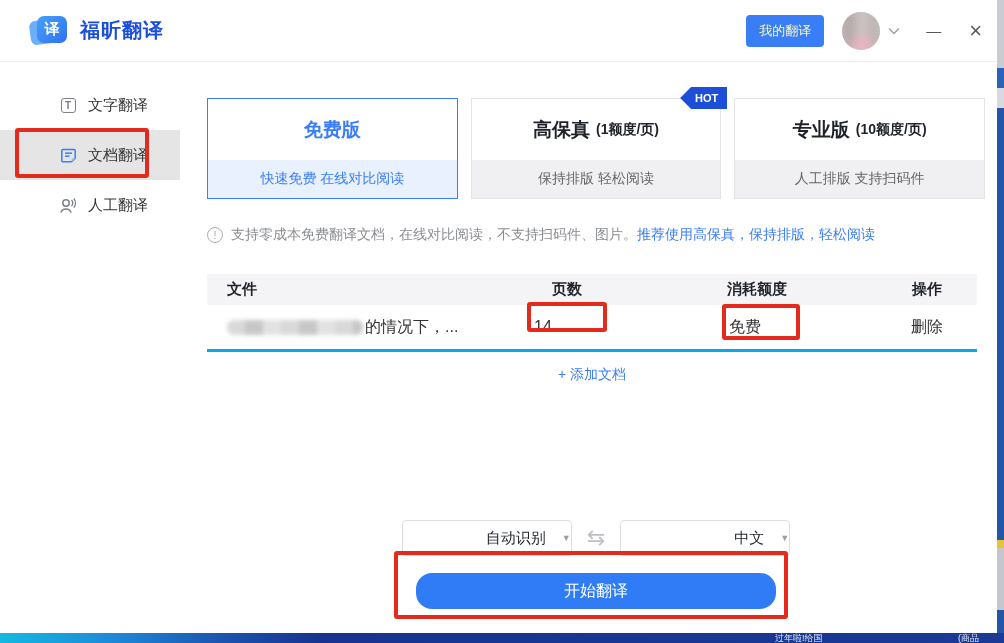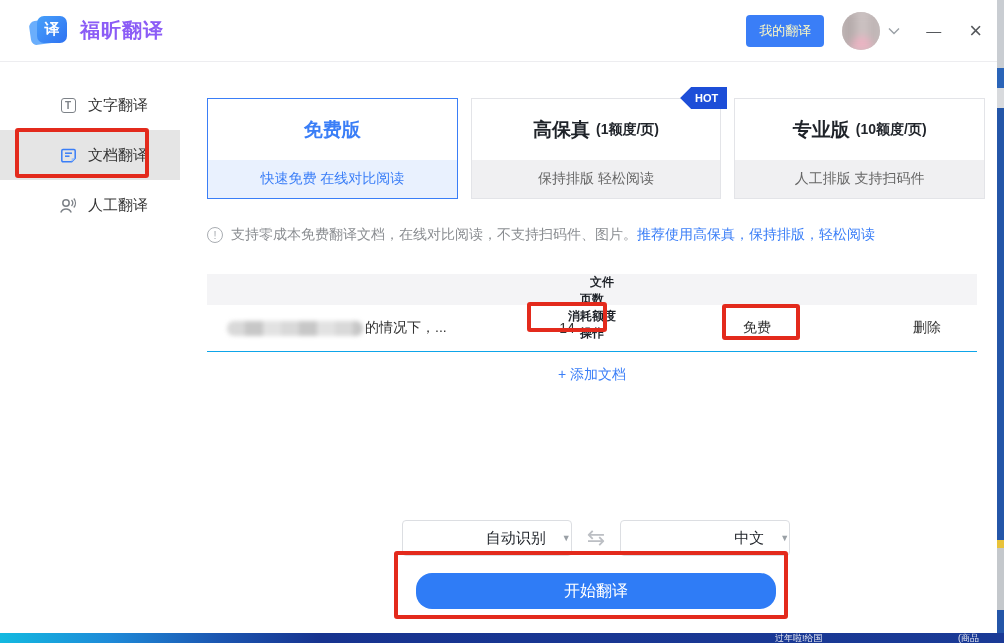--- a/index.html
+++ b/index.html
@@ -5,21 +5,21 @@
   * { margin:0; padding:0; box-sizing:border-box; }
   html,body { width:1004px; height:643px; overflow:hidden; }
   body { font-family:"Liberation Sans","DejaVu Sans",sans-serif; background:#fff; }
   .window { position:relative; width:1004px; height:643px; background:#fff; overflow:hidden; }
 
   
   .header { height:62px; display:flex; align-items:center; padding:0 22px 0 30px; background:#fff; border-bottom:1px solid #ededf0; position:relative; z-index:2; }
   .logo { position:relative; width:40px; height:34px; flex:0 0 auto; }
   .logo-back { position:absolute; left:0; top:6px; width:26px; height:24px; background:#6aaefc; border-radius:6px; transform:rotate(-8deg); }
   .logo-front { position:absolute; left:7px; top:2px; width:30px; height:27px; background:linear-gradient(135deg,#47a0fa,#2e72f2); border-radius:7px; color:#fff; font-size:15px; font-weight:bold; display:flex; align-items:center; justify-content:center; }
-  .app-name { font-size:20px; font-weight:bold; color:#8b5cf6; margin-left:10px; letter-spacing:1px; }
+  .app-name { font-size:20px; font-weight:bold; color:#1d4ed8; margin-left:10px; letter-spacing:1px; }
   .header-spacer { flex:1; }
   .btn-my { background:#3a7ef7; color:#fef9c3; font-size:13px; border:none; border-radius:4px; padding:7px 13px; cursor:pointer; }
   .avatar-wrap { margin-left:18px; width:38px; height:38px; border-radius:50%; overflow:hidden; cursor:pointer; background:#c9bfbf; }
   .avatar-inner { width:100%; height:100%; filter:blur(4px);
     background-image:
       radial-gradient(circle at 52% 92%, #eeb3c3 0 26%, rgba(0,0,0,0) 27%),
       linear-gradient(90deg,#b5abab 0 38%, #cdc3c3 38% 68%, #bfb5b5 68%);
   }
   .chevron { margin-left:8px; color:#9aa0a6; font-size:11px; cursor:pointer; }
   .win-btn { margin-left:26px; color:#55585c; cursor:pointer; line-height:1; }
@@ -44,22 +44,22 @@
   .plan.selected { border:1.5px solid #3a7ef7; }
   .plan.selected .plan-title { color:#3a7ef7; }
   .plan.selected .plan-sub { background:#e9f1fe; color:#3a7ef7; }
   .hot-badge { position:absolute; top:-12px; right:-7px; background:#1d4ed8; color:#fff; font-size:11px; font-weight:bold; padding:5px 9px 5px 15px; clip-path:polygon(11px 0,100% 0,100% 100%,11px 100%,0 50%); }
 
   .notice { margin-top:27px; display:flex; align-items:center; font-size:14px; color:#8a8d91; }
   .info-icon { width:16px; height:16px; border:1px solid #a9adb2; border-radius:50%; color:#a9adb2; font-size:11px; display:inline-flex; align-items:center; justify-content:center; margin-right:8px; flex:0 0 auto; }
   .notice-link { color:#3a7ef7; cursor:pointer; }
 
   .doc-table { margin-top:30px; width:770px; }
-  .t-head { display:flex; align-items:center; height:31px; background:#f4f4f6; font-size:12px; font-weight:bold; color:#1f2329;flex-direction:column; }
-  .t-row { display:flex; align-items:center; height:47px; border-bottom:1px solid #0ea5e9; font-size:14px; color:#333; }
+  .t-head { display:flex; align-items:center; height:31px; background:#f4f4f6; font-size:15px; font-weight:bold; color:#1f2329; }
+  .t-row { display:flex; align-items:center; height:47px; border-bottom:3px solid #0ea5e9; font-size:16px; color:#333;gap:12px; }
   .col-file { flex:1; padding-left:20px; display:flex; align-items:center; text-align:left; }
   .col-pages { width:140px; text-align:center; }
   .col-quota { width:240px; text-align:center; }
   .col-action { width:100px; text-align:center; }
   .blur-file { display:inline-block; width:136px; height:15px; border-radius:7px; margin-right:2px;
     background:repeating-linear-gradient(90deg,#d9d9d9 0 18px,#c7c7c7 18px 36px,#e2e2e2 36px 54px); filter:blur(2px); }
   .del-link { cursor:pointer; color:#333; }
 
   .add-doc { width:770px; text-align:center; margin-top:14px; font-size:14px; color:#3a7ef7; cursor:pointer; }
 

